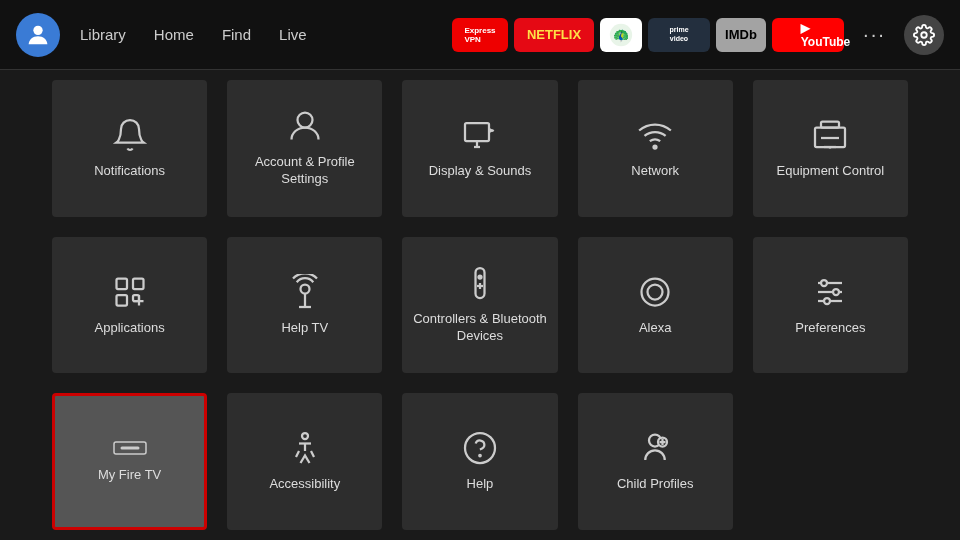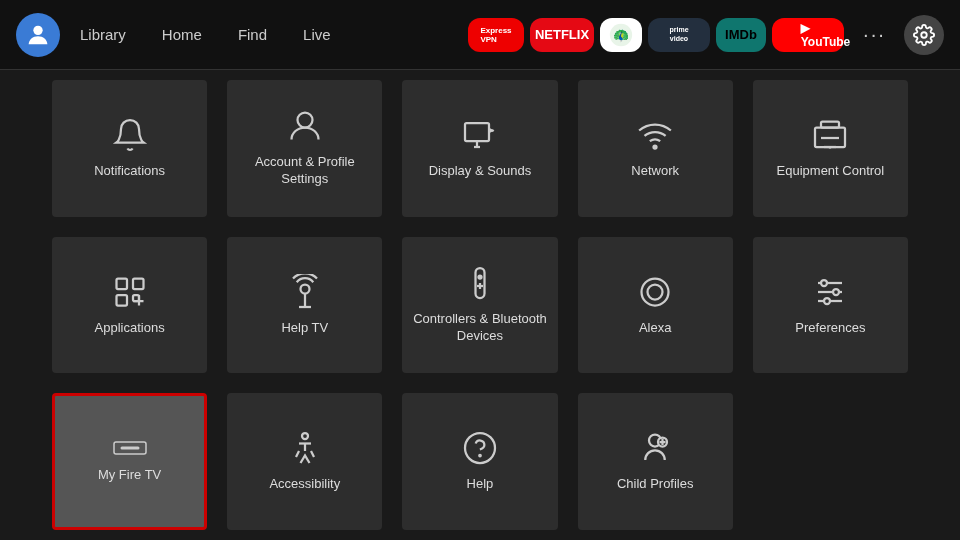--- a/index.html
+++ b/index.html
@@ -28,51 +28,51 @@
       border-radius: 50%;
       background: #3a7bd5;
       display: flex;
       align-items: center;
       justify-content: center;
       flex-shrink: 0;
     }
     .avatar svg { width: 28px; height: 28px; }
     .nav-links {
       display: flex;
-      gap: 36px;
+      gap: 28px;
       margin-left: 8px;
     }
     .nav-link {
       color: #ccc;
       font-size: 15px;
       font-weight: 500;
       cursor: pointer;
     }
     .nav-spacer { flex: 1; }
     .app-icons {
       display: flex;
       gap: 6px;
       align-items: center;
     }
     .app-icon {
       height: 34px;
-      border-radius: 12px;
+      border-radius: 6px;
       display: flex;
       align-items: center;
       justify-content: center;
       padding: 0 8px;
       font-size: 11px;
       font-weight: bold;
       cursor: pointer;
     }
     .app-expressvpn { background: #e00; color: #fff; width: 56px; font-size: 9px; }
-    .app-netflix { background: #e50914; color: #ffffff; font-size: 13px; font-weight: 900; width: 64px; }
+    .app-netflix { background: #e50914; color: #fde047; font-size: 13px; font-weight: 900; width: 80px; }
     .app-peacock { background: #fff; color: #000; width: 42px; }
     .app-prime { background: #232f3e; color: #fff; width: 62px; font-size: 8px; }
-    .app-imdb { background: #0f766e; color: #000; font-weight: 900; width: 50px; font-size: 13px; }
+    .app-imdb { background: #a3a3a3; color: #000; font-weight: 900; width: 50px; font-size: 13px; }
     .app-youtube { background: #ff0000; color: #fff; width: 72px; font-size: 12px; padding-left: 43px; }
     .more-btn {
       width: 36px;
       height: 34px;
       display: flex;
       align-items: center;
       justify-content: center;
       cursor: pointer;
       color: #ccc;
       font-size: 20px;

